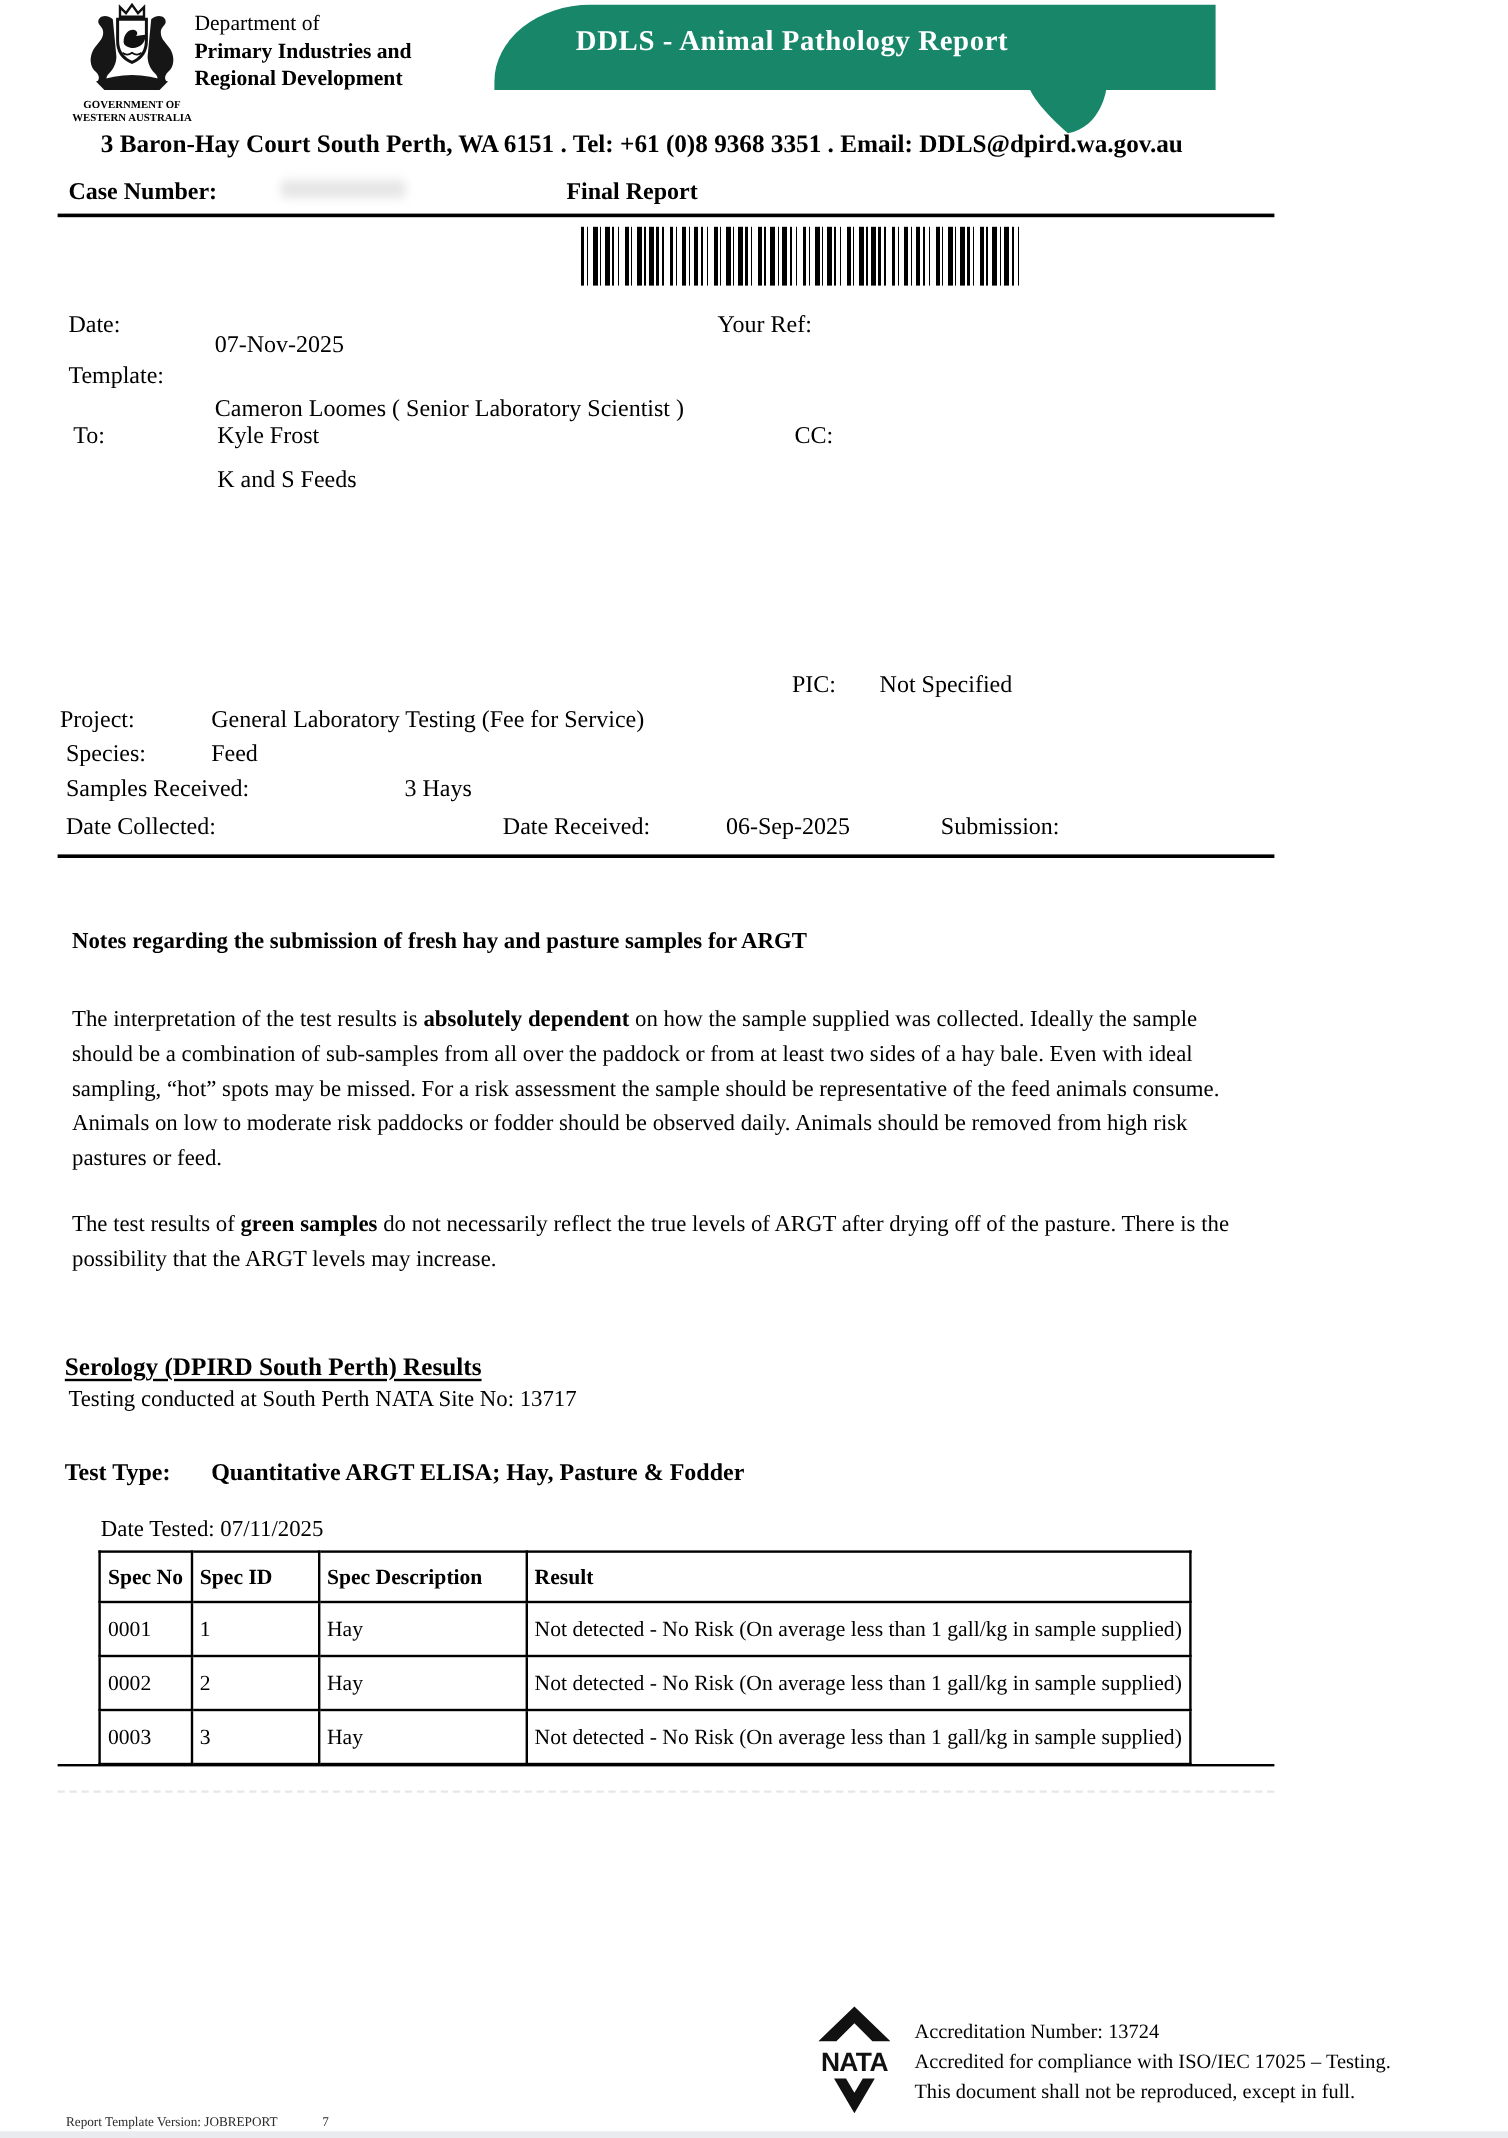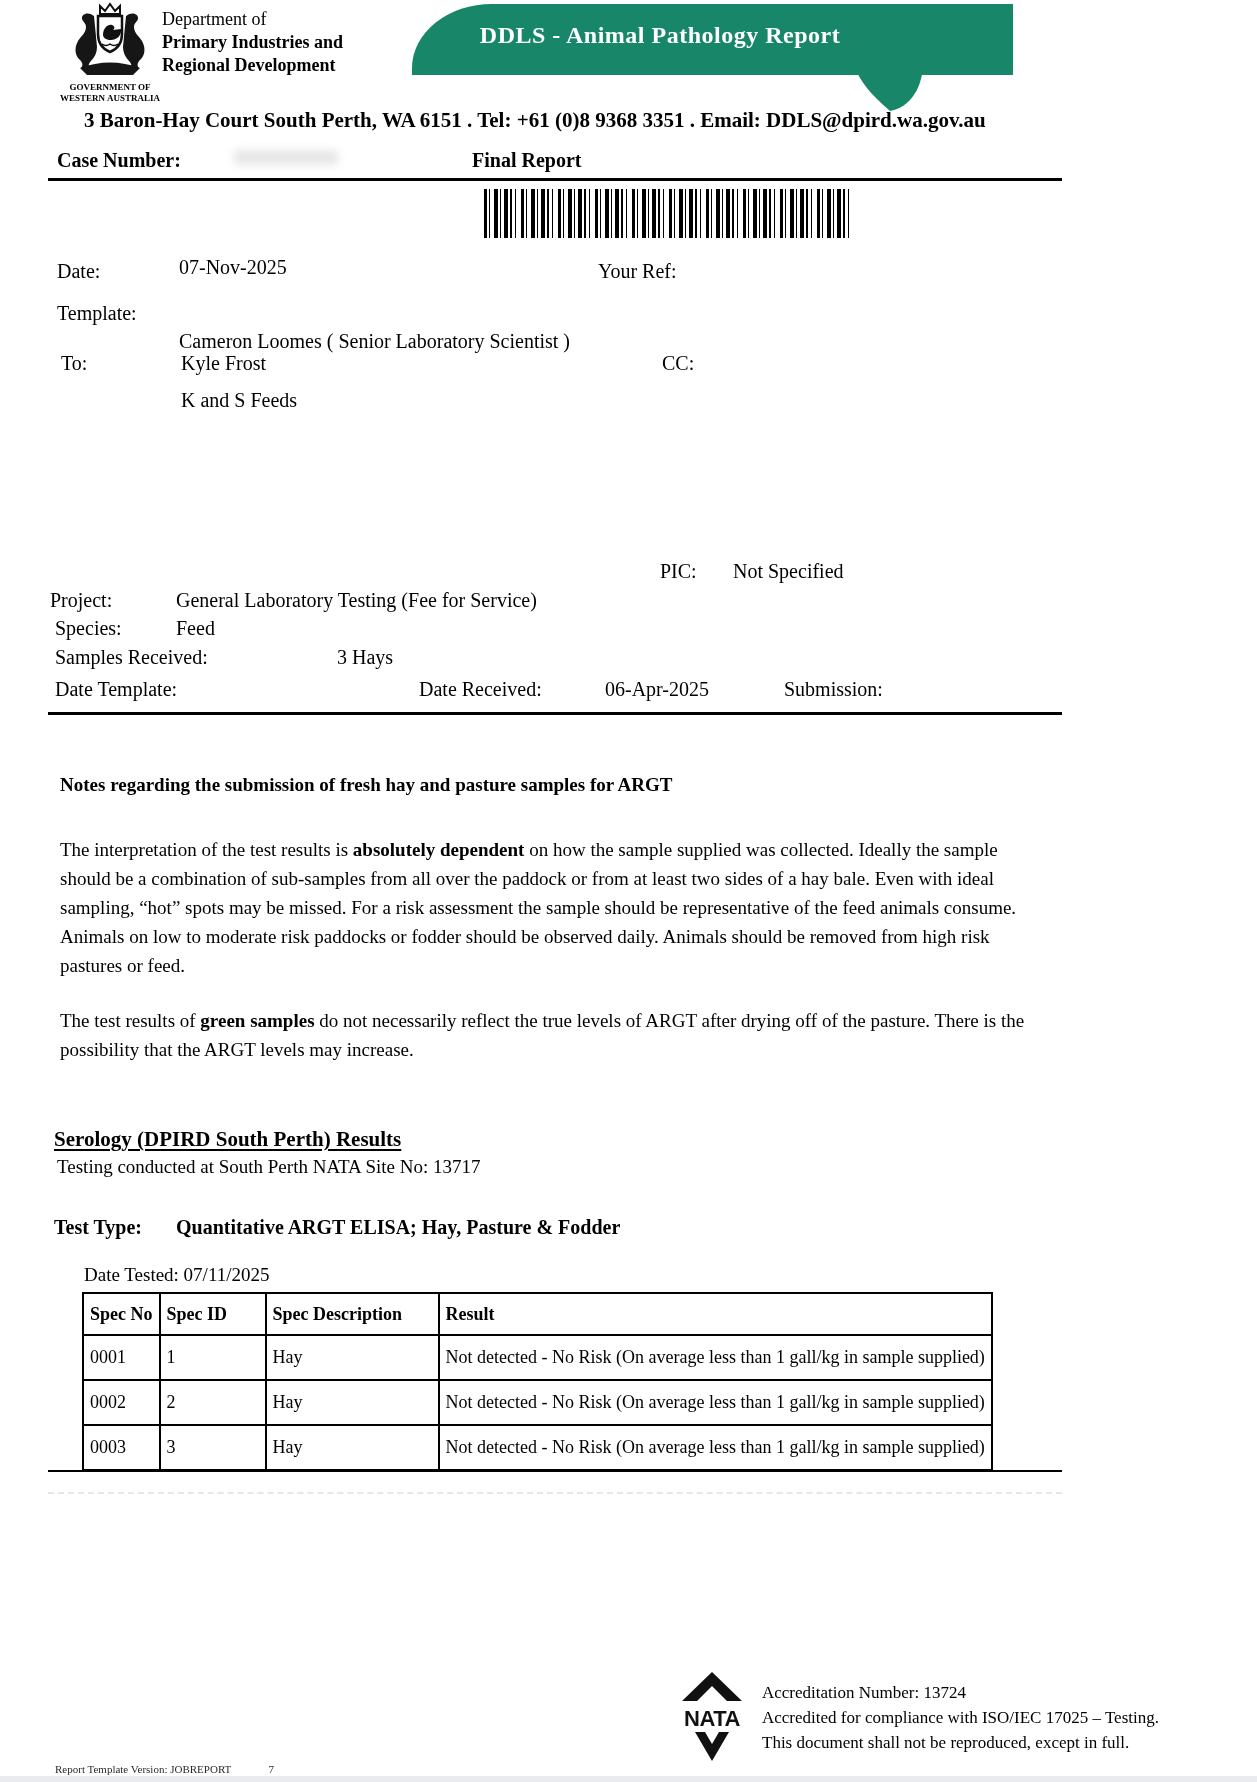--- a/index.html
+++ b/index.html
@@ -78,21 +78,21 @@
 
   <div class="abs serif b nw" style="left:57px; top:149px;">Case Number:</div>
   <div class="abs redact"></div>
   <div class="abs serif b nw" style="left:472px; top:149px;">Final Report</div>
 
   <div class="rule" style="left:48px; top:178px; width:1014px; height:3px;"></div>
 
   <div class="abs barcode"></div>
 
   <div class="abs serif nw" style="left:57px;  top:260px;">Date:</div>
-  <div class="abs serif nw" style="left:179px; top:256px;font-family:Liberation Serif, serif;">07-Nov-2025</div>
+  <div class="abs serif nw" style="left:179px; top:276px;font-family:Liberation Serif, serif;">07-Nov-2025</div>
   <div class="abs serif nw" style="left:598px; top:260px;">Your Ref:</div>
 
   <div class="abs serif nw" style="left:57px;  top:302px;">Template:</div>
   <div class="abs serif nw" style="left:179px; top:302px;margin-top:28px;">Cameron Loomes (  Senior Laboratory Scientist  )</div>
 
   <div class="abs serif nw" style="left:61px;  top:352px;">To:</div>
   <div class="abs serif nw" style="left:181px; top:352px;">Kyle Frost</div>
   <div class="abs serif nw" style="left:662px; top:352px;">CC:</div>
   <div class="abs serif nw" style="left:181px; top:389px;">K and S Feeds</div>
 
@@ -101,23 +101,23 @@
 
   <div class="abs serif nw" style="left:50px;  top:589px;">Project:</div>
   <div class="abs serif nw" style="left:176px; top:589px;">General Laboratory Testing (Fee for Service)</div>
 
   <div class="abs serif nw" style="left:55px;  top:617px;">Species:</div>
   <div class="abs serif nw" style="left:176px; top:617px;">Feed</div>
 
   <div class="abs serif nw" style="left:55px;  top:646px;">Samples Received:</div>
   <div class="abs serif nw" style="left:337px; top:646px;">3 Hays</div>
 
-  <div class="abs serif nw" style="left:55px;  top:678px;">Date Template:</div>
+  <div class="abs serif nw" style="left:55px;  top:678px;">Date Collected:</div>
   <div class="abs serif nw" style="left:419px; top:678px;">Date Received:</div>
-  <div class="abs serif nw" style="left:605px; top:678px;">06-Apr-2025</div>
+  <div class="abs serif nw" style="left:605px; top:678px;">06-Sep-2025</div>
   <div class="abs serif nw" style="left:784px; top:678px;">Submission:</div>
 
   <div class="rule" style="left:48px; top:712px; width:1014px; height:3px;"></div>
 
   <div class="abs sans b nw" style="left:60px; top:774px; font-size:19px;">Notes regarding the submission of fresh hay and pasture samples for ARGT</div>
 
   <div class="abs sans notes" style="left:60px; top:835px; width:982px;">
     <span>The interpretation of the test results is </span><span class="b">absolutely dependent</span><span> on how the sample supplied was collected.  Ideally the sample should be a combination of sub-samples from all over the paddock or from at least two sides of a hay bale.  Even with ideal sampling, “hot” spots may be missed.  For a risk assessment the sample should be representative of the feed animals consume.  Animals on low to moderate risk paddocks or fodder should be observed daily.  Animals should be removed from high risk pastures or feed.</span>
   </div>
 

